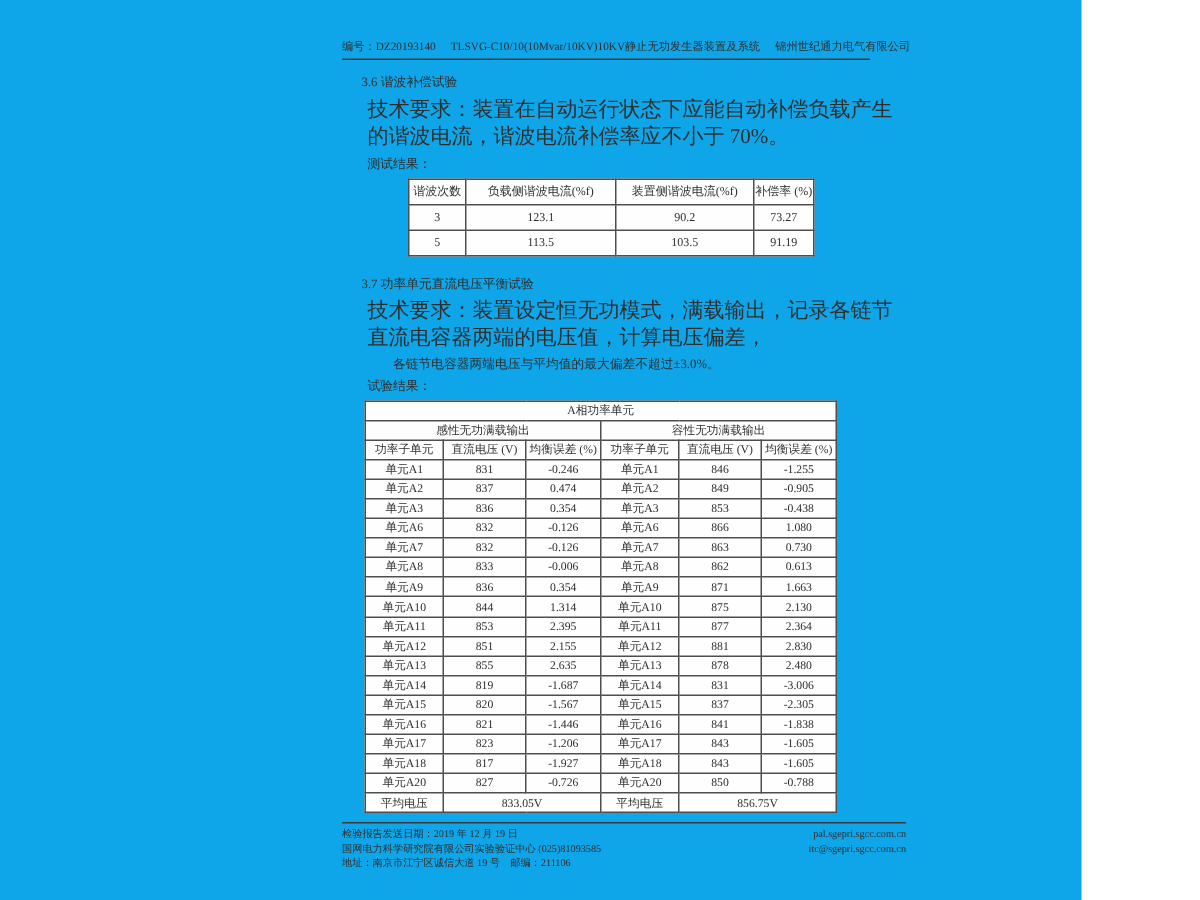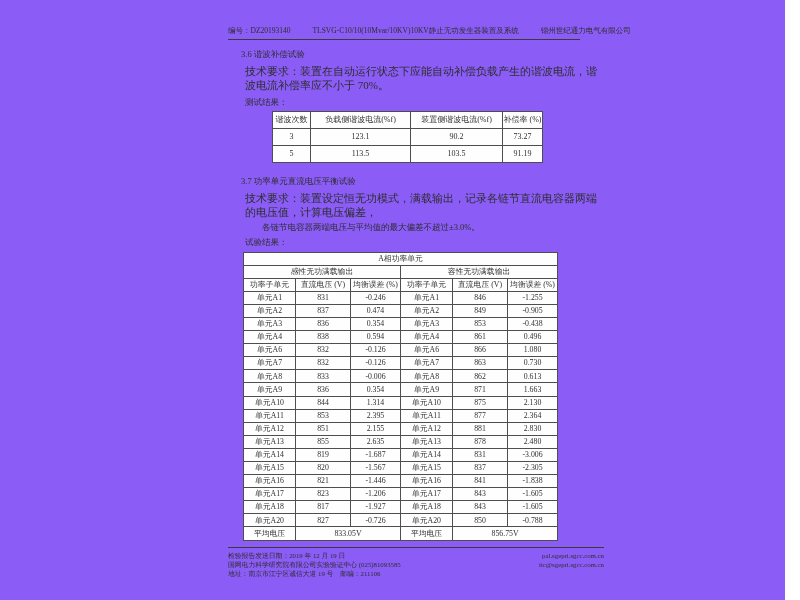--- a/index.html
+++ b/index.html
@@ -3,31 +3,31 @@
 <meta charset="utf-8">
 <style>
   html,body{margin:0;padding:0;}
   body{
     width:800px;height:600px;overflow:hidden;
     background:#ffffff;
     font-family:"Liberation Serif","DejaVu Serif",serif;
     color:#2e2e2e;
     -webkit-font-smoothing:antialiased;
   }
-  .page{position:absolute;left:0;top:0;width:785px;height:600px;background:#8b5cf6;}
+  .page{position:absolute;left:0;top:0;width:721px;height:600px;background:#0ea5e9;}
   .doc{position:absolute;left:228px;top:26px;width:378px;font-size:8.5px;line-height:1.25;}
 
   
   .hdr{display:flex;justify-content:space-between;align-items:flex-end;
        width:352px;border-bottom:1.5px solid #3a3a3a;padding-bottom:4px;
        font-size:7.5px;white-space:nowrap;}
-  .hdr .t{margin:0 22px;}
+  .hdr .t{margin:0 10px;}
 
   .sec-head{margin-top:9px;font-size:8.5px;margin-left:13px;}
-  .para{margin-top:5px;margin-left:17px;font-size:11px;}
+  .para{margin-top:5px;margin-left:17px;font-size:14px;}
   .para2{margin-top:3px;margin-left:34px;font-size:8.5px;}
   .lbl{margin-top:4px;margin-left:17px;font-size:8.5px;}
 
   table{border-collapse:collapse;table-layout:fixed;background:#fefefe;}
   td,th{border:1px solid #4e4e4e;font-weight:normal;text-align:center;
         font-size:8px;padding:0;overflow:hidden;white-space:nowrap;}
 
   
   .tbl1{margin-top:4px;margin-left:44px;width:270px;}
   .tbl1 td,.tbl1 th{height:16px;}
@@ -152,28 +152,20 @@
             <td>849</td>
             <td>-0.905</td>
           </tr>
           <tr>
             <td>单元A3</td>
             <td>836</td>
             <td>0.354</td>
             <td>单元A3</td>
             <td>853</td>
             <td>-0.438</td>
-          </tr>
-          <tr>
-            <td>单元A4</td>
-            <td>838</td>
-            <td>0.594</td>
-            <td>单元A4</td>
-            <td>861</td>
-            <td>0.496</td>
           </tr>
           <tr>
             <td>单元A6</td>
             <td>832</td>
             <td>-0.126</td>
             <td>单元A6</td>
             <td>866</td>
             <td>1.080</td>
           </tr>
           <tr>

